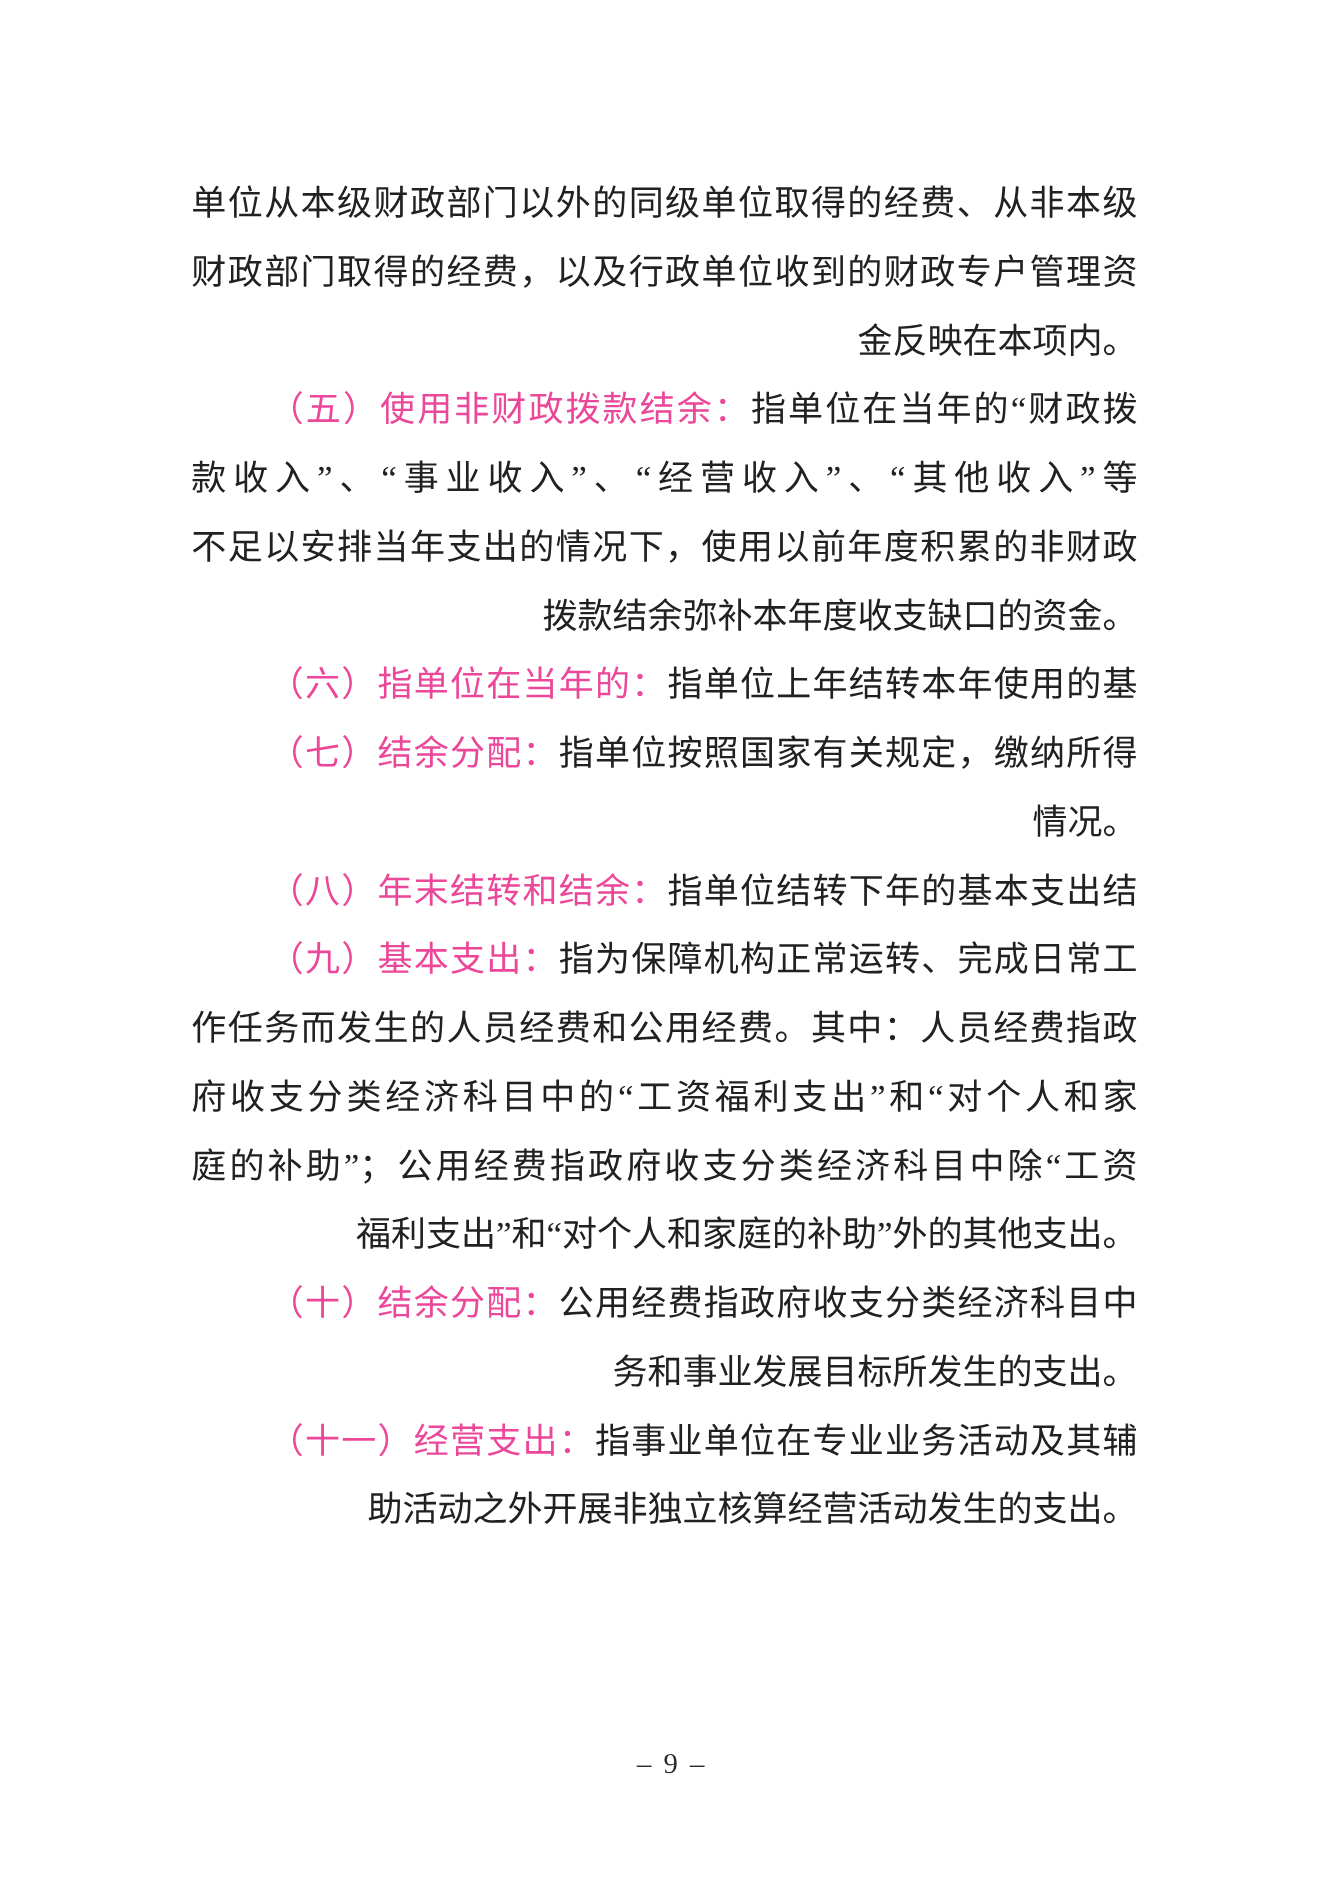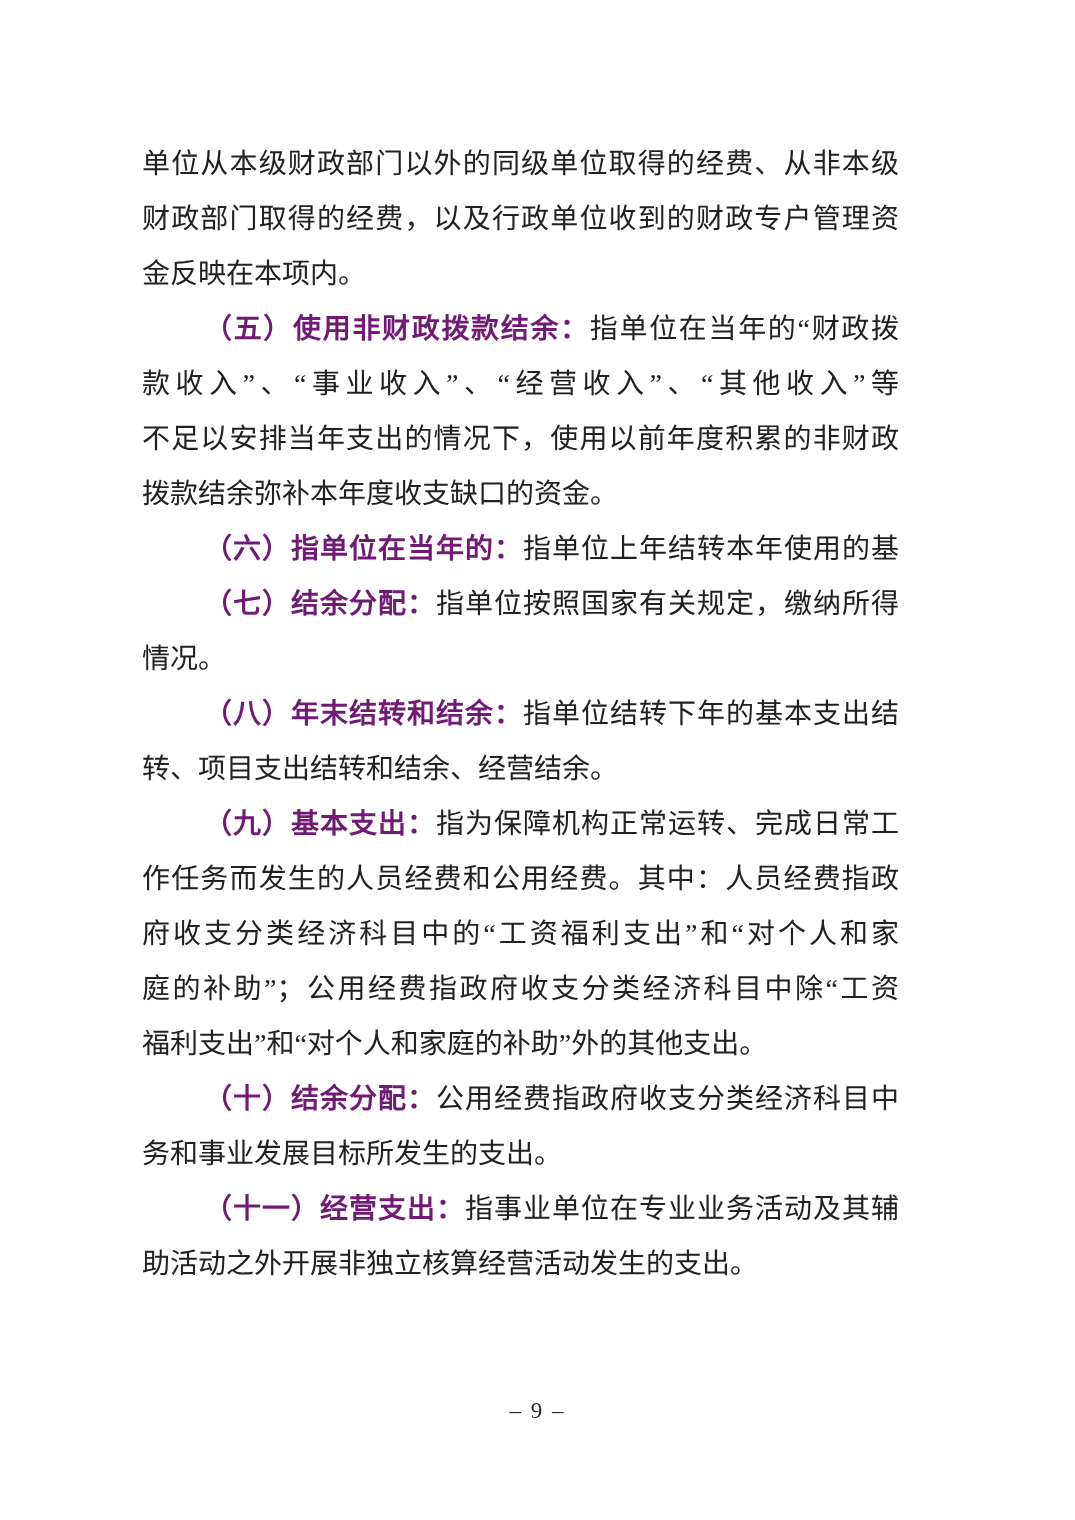--- a/index.html
+++ b/index.html
@@ -11,43 +11,43 @@
     position: relative;
     width: 1075px;
     height: 1520px;
     background: #ffffff;
     font-family: "Liberation Serif", "DejaVu Serif", serif;
     color: #1f1f1f;
     overflow: hidden;
   }
   .content {
     position: absolute;
-    left: 142px;
+    left: 153px;
     top: 136px;
     width: 757px;
   }
   .line {
     height: 55px;
     line-height: 55px;
     font-size: 28px;
     overflow: hidden;
-    text-align: left;
+    text-align: right;
     color: #212121;
   }
   .line.just {
     text-align: justify;
     text-align-last: justify;
     text-justify: inter-character;
   }
   .line.indent {
     text-indent: 62px;
   }
   .lead {
-    font-weight: bold;
-    color: #701a75;
+    font-weight: normal;
+    color: #ec4899;
   }
   .page-footer {
     position: absolute;
     left: 0;
     right: 0;
     top: 1398px;
     text-align: center;
     font-size: 23px;
     color: #2b2b2b;
     letter-spacing: 2px;
@@ -62,21 +62,20 @@
       <div class="line just"><span class="body-text">财政部门取得的经费，以及行政单位收到的财政专户管理资</span></div>
       <div class="line"><span class="body-text">金反映在本项内。</span></div>
       <div class="line just indent"><span class="lead">（五）使用非财政拨款结余：</span><span class="body-text">指单位在当年的“财政拨</span></div>
       <div class="line just"><span class="body-text">款收入”、“事业收入”、“经营收入”、“其他收入”等</span></div>
       <div class="line just"><span class="body-text">不足以安排当年支出的情况下，使用以前年度积累的非财政</span></div>
       <div class="line"><span class="body-text">拨款结余弥补本年度收支缺口的资金。</span></div>
       <div class="line just indent"><span class="lead">（六）指单位在当年的：</span><span class="body-text">指单位上年结转本年使用的基</span></div>
       <div class="line just indent"><span class="lead">（七）结余分配：</span><span class="body-text">指单位按照国家有关规定，缴纳所得</span></div>
       <div class="line"><span class="body-text">情况。</span></div>
       <div class="line just indent"><span class="lead">（八）年末结转和结余：</span><span class="body-text">指单位结转下年的基本支出结</span></div>
-      <div class="line"><span class="body-text">转、项目支出结转和结余、经营结余。</span></div>
       <div class="line just indent"><span class="lead">（九）基本支出：</span><span class="body-text">指为保障机构正常运转、完成日常工</span></div>
       <div class="line just"><span class="body-text">作任务而发生的人员经费和公用经费。其中：人员经费指政</span></div>
       <div class="line just"><span class="body-text">府收支分类经济科目中的“工资福利支出”和“对个人和家</span></div>
       <div class="line just"><span class="body-text">庭的补助”；公用经费指政府收支分类经济科目中除“工资</span></div>
       <div class="line"><span class="body-text">福利支出”和“对个人和家庭的补助”外的其他支出。</span></div>
       <div class="line just indent"><span class="lead">（十）结余分配：</span><span class="body-text">公用经费指政府收支分类经济科目中除</span></div>
       <div class="line"><span class="body-text">务和事业发展目标所发生的支出。</span></div>
       <div class="line just indent"><span class="lead">（十一）经营支出：</span><span class="body-text">指事业单位在专业业务活动及其辅</span></div>
       <div class="line"><span class="body-text">助活动之外开展非独立核算经营活动发生的支出。</span></div>
     </main>

